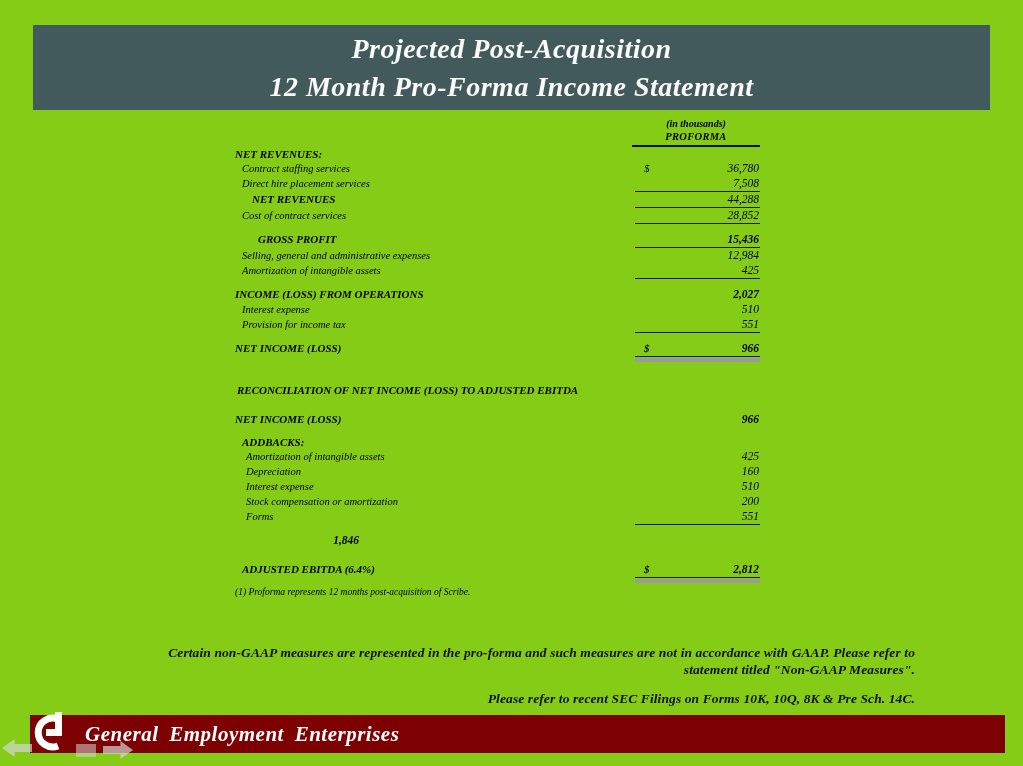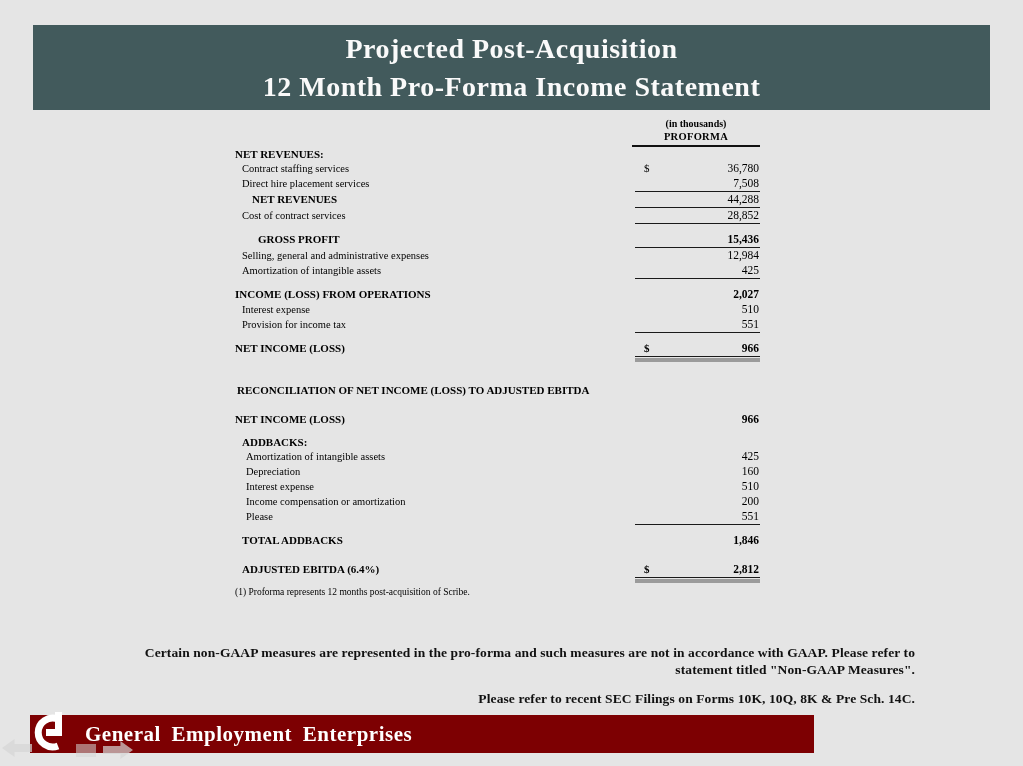--- a/index.html
+++ b/index.html
@@ -9,21 +9,21 @@
     --rule-gray:#9b9b9b;
     --ink:#000;
   }
   *{box-sizing:border-box;margin:0;padding:0;}
   html,body{width:1023px;height:766px;}
   body{
     font-family:"Liberation Serif","DejaVu Serif",serif;
     background:#fff;color:var(--ink);
     position:relative;overflow:hidden;
   }
-  .slide{position:absolute;inset:0;background:#e5e5e5;}
+  .slide{position:absolute;inset:0;background:#84cc16;font-style:italic;}
 
   
   .title-banner{
     position:absolute;left:33px;top:25px;width:957px;height:85px;
     background:var(--banner-bg);
     display:flex;flex-direction:column;justify-content:center;align-items:center;
     gap:2px;
   }
   .title-line{
     color:#fafafa;font-weight:bold;font-size:28px;line-height:36px;
@@ -72,21 +72,21 @@
   
   .disclaimer{position:absolute;left:120px;top:644px;width:795px;text-align:right;}
   .disclaimer p{
     font-weight:bold;font-size:13.5px;line-height:17px;color:#111;
     letter-spacing:.1px;
   }
   .disclaimer p + p{margin-top:12px;}
 
   
   .brand-bar{
-    position:absolute;left:30px;top:715px;width:784px;height:38px;
+    position:absolute;left:30px;top:715px;width:975px;height:38px;
     background:var(--footer-bg);display:flex;align-items:center;
   }
   .logo{display:inline-block;margin-left:-5px;margin-top:-4px;width:46px;height:46px;flex:none;}
   .company{
     color:#fff;font-weight:bold;font-size:21px;letter-spacing:.5px;
     word-spacing:5px;margin-left:14px;white-space:nowrap;
   }
 
   
   .nav{position:absolute;left:0;top:737px;width:150px;height:26px;}
@@ -237,35 +237,34 @@
             </span>
           </div>
           <div class="row">
             <span class="label ind-2">Interest expense</span>
             <span class="amount">
               <span class="dollar"></span>
               <span class="value">510</span>
             </span>
           </div>
           <div class="row">
-            <span class="label ind-2">Income compensation or amortization</span>
+            <span class="label ind-2">Stock compensation or amortization</span>
             <span class="amount">
               <span class="dollar"></span>
               <span class="value">200</span>
             </span>
           </div>
           <div class="row">
-            <span class="label ind-2">Please</span>
+            <span class="label ind-2">Forms</span>
             <span class="amount rule-single">
               <span class="dollar"></span>
               <span class="value">551</span>
             </span>
           </div>
           <div class="row tight">
-            <span class="label ind-1 bold">TOTAL ADDBACKS</span>
             <span class="amount">
               <span class="dollar"></span>
               <span class="value bold">1,846</span>
             </span>
           </div>
           <div class="row spacer">
             <span class="label ind-1 bold">ADJUSTED EBITDA  (6.4%)</span>
             <span class="amount rule-double">
               <span class="dollar bold">$</span>
               <span class="value bold">2,812</span>

